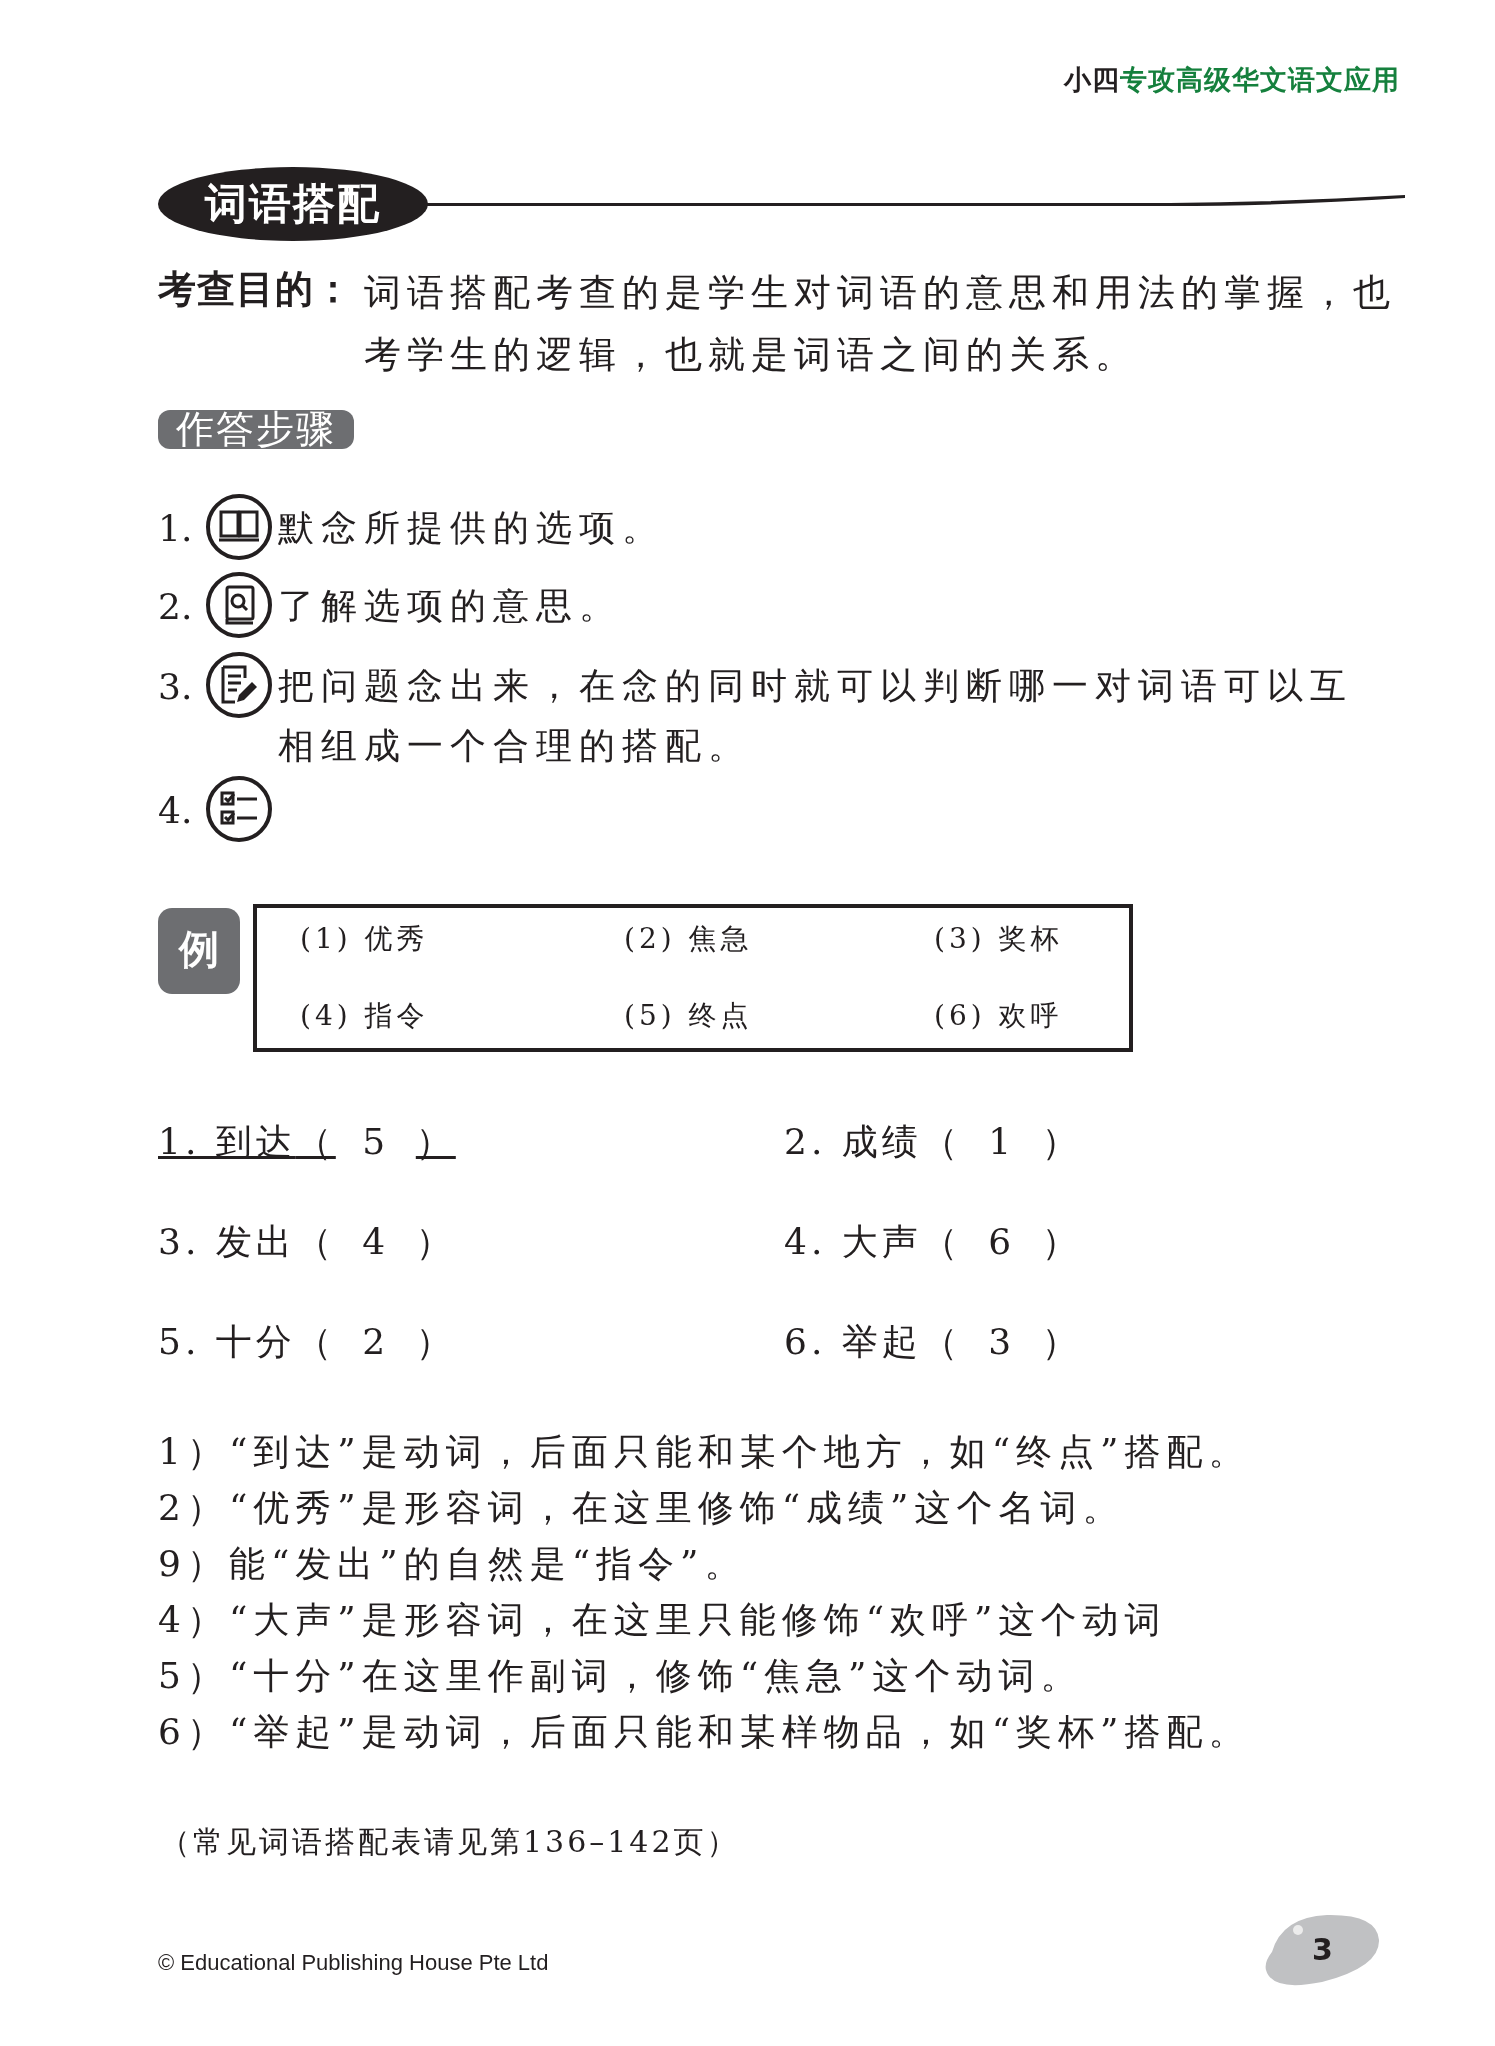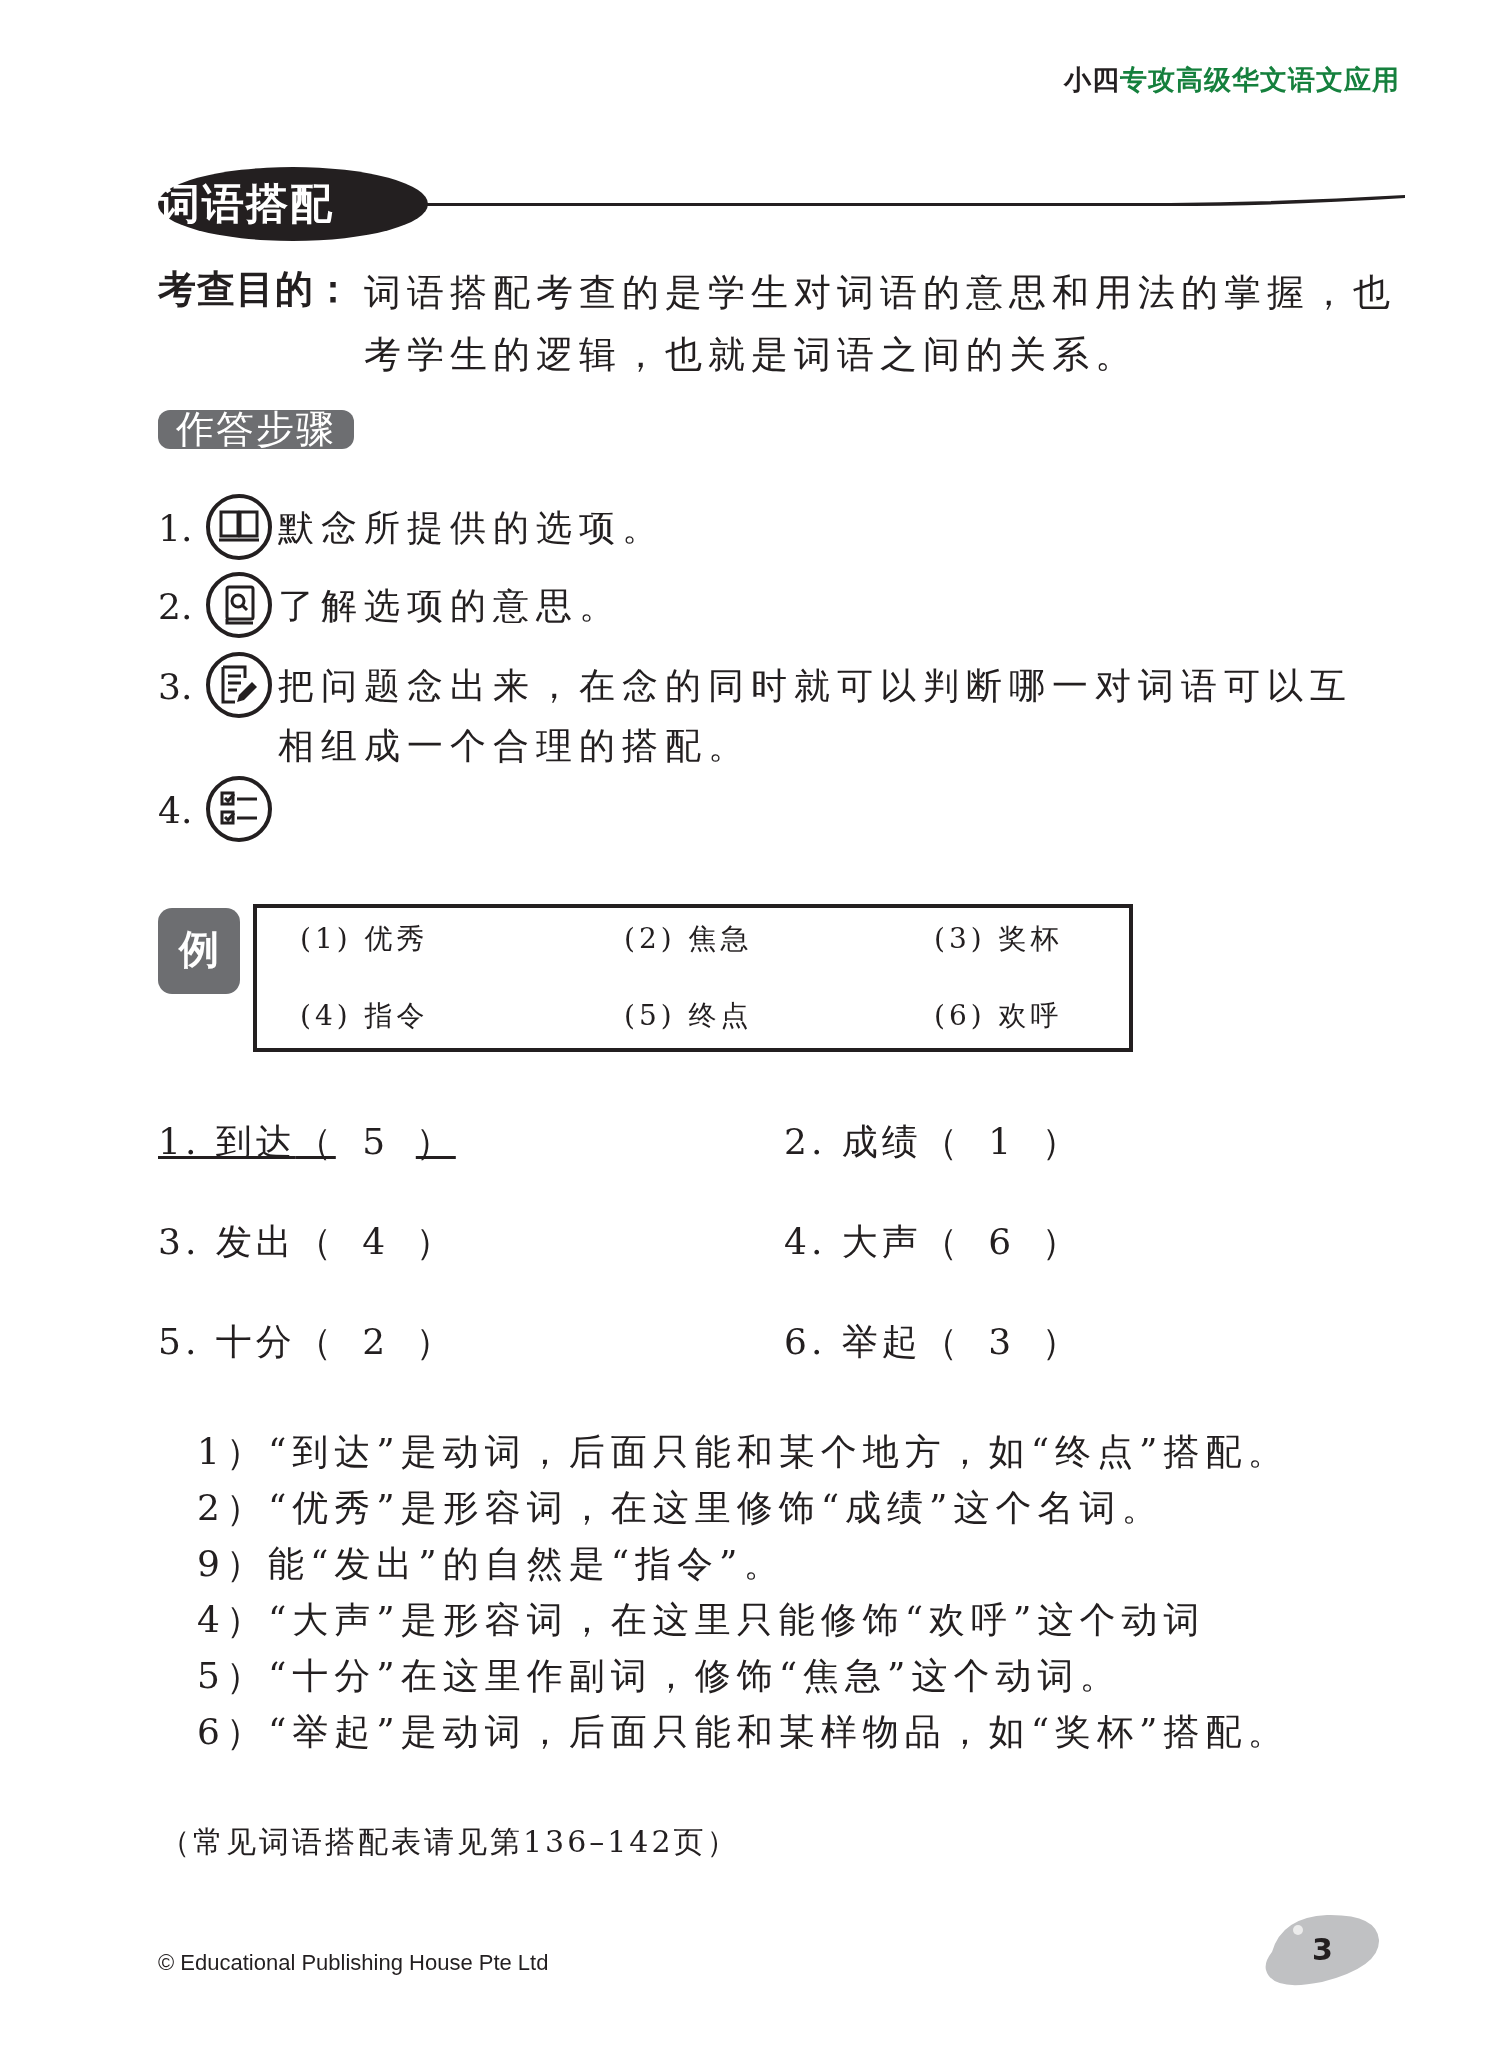--- a/index.html
+++ b/index.html
@@ -5,21 +5,21 @@
   html, body { margin: 0; padding: 0; background: #ffffff; }
   body { width: 1495px; height: 2046px; position: relative; overflow: hidden; color: #231f20;
          font-family: "DejaVu Serif", "Liberation Serif", serif; }
   .abs { position: absolute; }
 
   .header-title { right: 95px; top: 62px; font-family: "DejaVu Sans", sans-serif; font-weight: bold; font-size: 27px; letter-spacing: 1px; }
   .header-title .dark { color: #231f20; margin-top: 48px; }
   .header-title .grey { color: #15803d; }
 
   .section-pill { left: 158px; top: 167px; width: 270px; height: 74px; background: #231f20; border-radius: 50%;
-                  display: flex; align-items: center; }
+                  display: flex; align-items: center; justify-content: center; }
   .section-pill span { color: #fff; font-family: "DejaVu Sans", sans-serif; font-weight: bold; font-size: 42px; letter-spacing: 2px; }
   .section-line { left: 420px; top: 194px; }
 
   .purpose-label { left: 158px; top: 264px; font-family: "DejaVu Sans", sans-serif; font-weight: bold; font-size: 38px; letter-spacing: 1px; }
   .purpose-text { left: 364px; top: 262px; width: 1040px; font-family: "DejaVu Sans", sans-serif; font-size: 37px; line-height: 62px; letter-spacing: 6px; }
 
   .steps-pill { left: 158px; top: 410px; width: 196px; height: 39px; background: #6d6e71; border-radius: 12px;
                 display: flex; align-items: center; justify-content: center; }
   .steps-pill span { color: #fff; font-family: "DejaVu Sans", sans-serif; font-size: 38px; letter-spacing: 2px; }
 
@@ -31,21 +31,21 @@
 
   .ex-badge { left: 158px; top: 908px; width: 82px; height: 86px; background: #6d6e71; border-radius: 14px;
               display: flex; align-items: flex-start; justify-content: center; }
   .ex-badge span { color: #fff; font-family: "DejaVu Sans", sans-serif; font-weight: bold; font-size: 40px; margin-top: 14px; }
   .ex-box { left: 253px; top: 904px; width: 880px; height: 148px; border: 4px solid #231f20; box-sizing: border-box; }
   .opt { font-size: 28px; letter-spacing: 4px; }
 
   .q { font-size: 36px; letter-spacing: 4px; }
   .q .ans { display: inline-block; width: 80px; text-align: center; }
 
-  .expl { left: 158px; top: 1424px; font-size: 36px; line-height: 56px; letter-spacing: 6px; margin-left: 39px; }
+  .expl { left: 158px; top: 1424px; font-size: 36px; line-height: 56px; letter-spacing: 6px; }
   .ref { left: 160px; top: 1822px; font-size: 30px; letter-spacing: 3px; }
   .copyright { left: 158px; top: 1950px; font-family: "Liberation Sans", sans-serif; font-size: 22px; }
   .page-num-bg { left: 1262px; top: 1912px; }
   .page-num { left: 1312px; top: 1932px; font-family: "DejaVu Sans", sans-serif; font-weight: bold; font-size: 30px; }
 </style>
 </head>
 <body>
 
 <div class="abs header-title">
   <span class="dark">小四</span><span class="grey">专攻高级华文语文应用</span>

